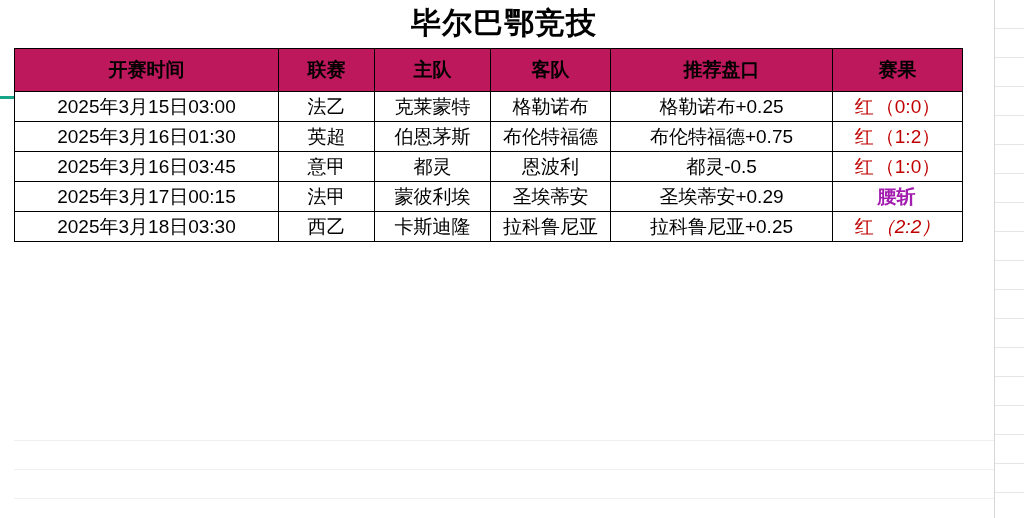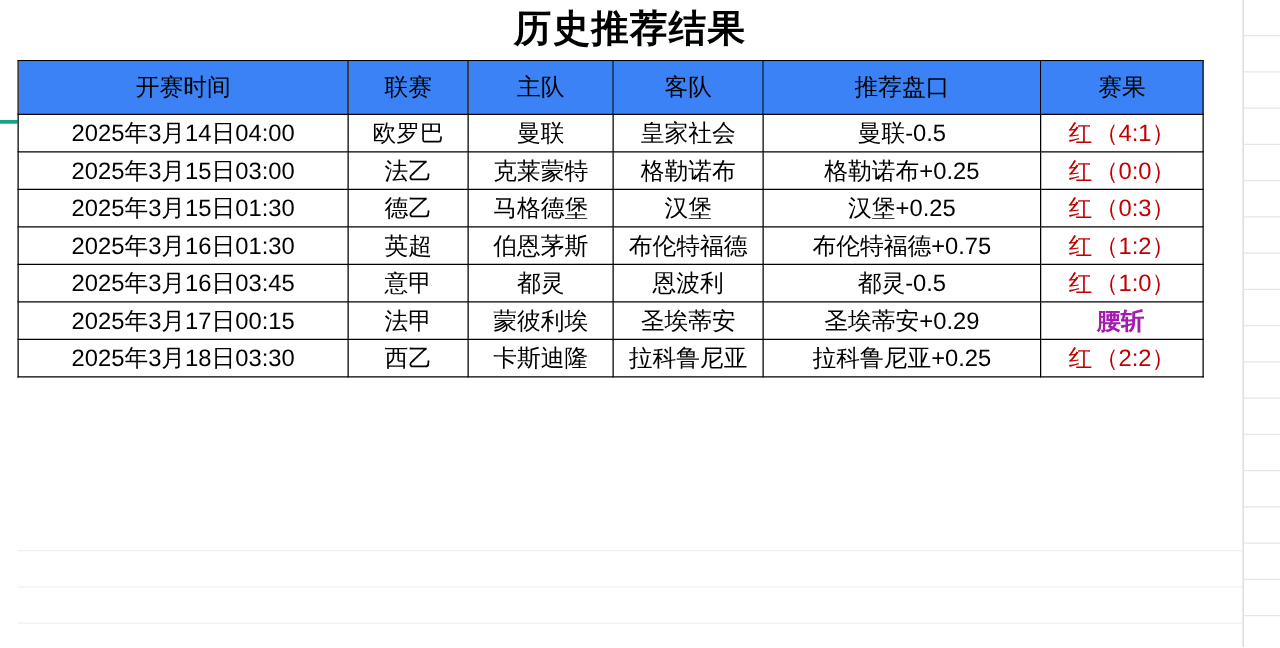--- a/index.html
+++ b/index.html
@@ -53,22 +53,22 @@
     border: 1px solid #000000;
     padding: 0;
     text-align: center;
     vertical-align: middle;
     font-size: 19px;
     color: #000000;
     overflow: hidden;
     white-space: nowrap;
   }
   thead th {
-    background: #3b82f6;
-    font-weight: normal;
+    background: #be185d;
+    font-weight: bold;
     height: 42px;
     font-size: 20px;
   }
   tbody td {
     height: 29px;
     background: #ffffff;
   }
   .col-time   { width: 264px; }
   .col-league { width: 96px; }
   .col-home   { width: 116px; }
@@ -116,21 +116,21 @@
     box-sizing: border-box;
   }
 </style>
 </head>
 <body>
 
 <div class="sheet">
 
   <div class="accent-bar"></div>
 
-  <div class="title">历史推荐结果</div>
+  <div class="title">毕尔巴鄂竞技</div>
 
   <table class="grid">
     <colgroup>
       <col class="col-time">
       <col class="col-league">
       <col class="col-home">
       <col class="col-away">
       <col class="col-pick">
       <col class="col-result">
     </colgroup>
@@ -139,59 +139,33 @@
         <th>开赛时间</th>
         <th>联赛</th>
         <th>主队</th>
         <th>客队</th>
         <th>推荐盘口</th>
         <th>赛果</th>
       </tr>
     </thead>
     <tbody id="table-body">
         <tr>
-          <td>2025年3月14日04:00</td>
-          <td>欧罗巴</td>
-          <td>曼联</td>
-          <td>皇家社会</td>
-          <td>曼联-0.5</td>
-          <td>
-            <div class="res-cell">
-              <span class="res-label" style="color: rgb(192, 0, 0);">红</span>
-              <span class="res-score" style="color: rgb(192, 0, 0);">（4:1）</span>
-            </div>
-          </td>
-        </tr>
-        <tr>
           <td>2025年3月15日03:00</td>
           <td>法乙</td>
           <td>克莱蒙特</td>
           <td>格勒诺布</td>
           <td>格勒诺布+0.25</td>
           <td>
             <div class="res-cell">
               <span class="res-label" style="color: rgb(192, 0, 0);">红</span>
               <span class="res-score" style="color: rgb(192, 0, 0);">（0:0）</span>
             </div>
           </td>
         </tr>
         <tr>
-          <td>2025年3月15日01:30</td>
-          <td>德乙</td>
-          <td>马格德堡</td>
-          <td>汉堡</td>
-          <td>汉堡+0.25</td>
-          <td>
-            <div class="res-cell">
-              <span class="res-label" style="color: rgb(192, 0, 0);">红</span>
-              <span class="res-score" style="color: rgb(192, 0, 0);">（0:3）</span>
-            </div>
-          </td>
-        </tr>
-        <tr>
           <td>2025年3月16日01:30</td>
           <td>英超</td>
           <td>伯恩茅斯</td>
           <td>布伦特福德</td>
           <td>布伦特福德+0.75</td>
           <td>
             <div class="res-cell">
               <span class="res-label" style="color: rgb(192, 0, 0);">红</span>
               <span class="res-score" style="color: rgb(192, 0, 0);">（1:2）</span>
             </div>
@@ -225,21 +199,21 @@
         </tr>
         <tr>
           <td>2025年3月18日03:30</td>
           <td>西乙</td>
           <td>卡斯迪隆</td>
           <td>拉科鲁尼亚</td>
           <td>拉科鲁尼亚+0.25</td>
           <td>
             <div class="res-cell">
               <span class="res-label" style="color: rgb(192, 0, 0);">红</span>
-              <span class="res-score" style="color: rgb(192, 0, 0);">（2:2）</span>
+              <span class="res-score" style="color: rgb(192, 0, 0); font-style: italic;">（2:2）</span>
             </div>
           </td>
         </tr>
       </tbody>
   </table>
 
   <div class="bottom-fill">
     <div class="r"></div>
     <div class="r"></div>
     <div class="r"></div>

